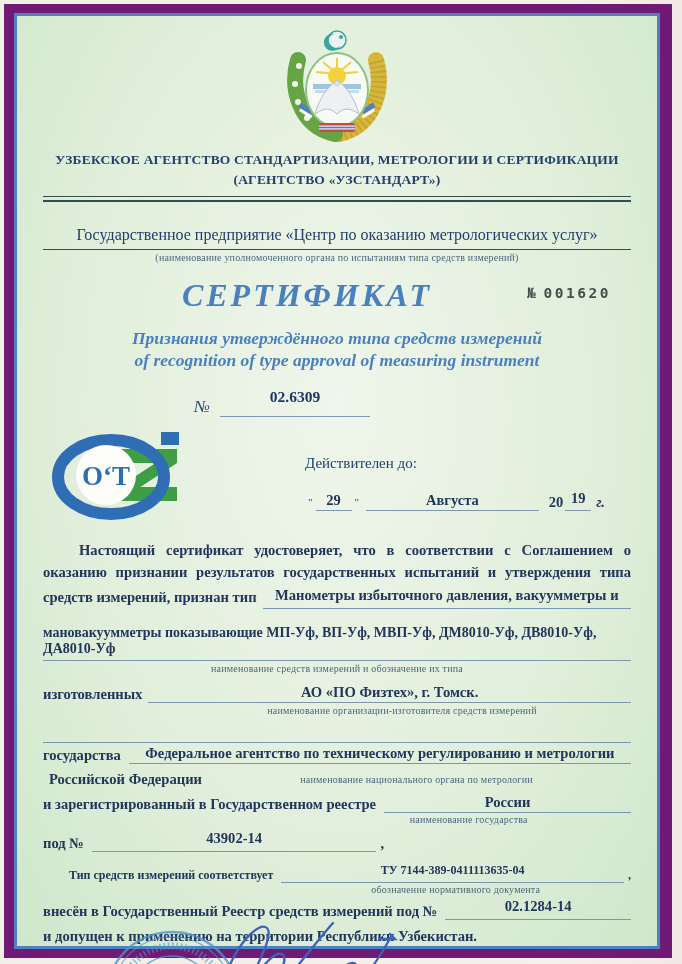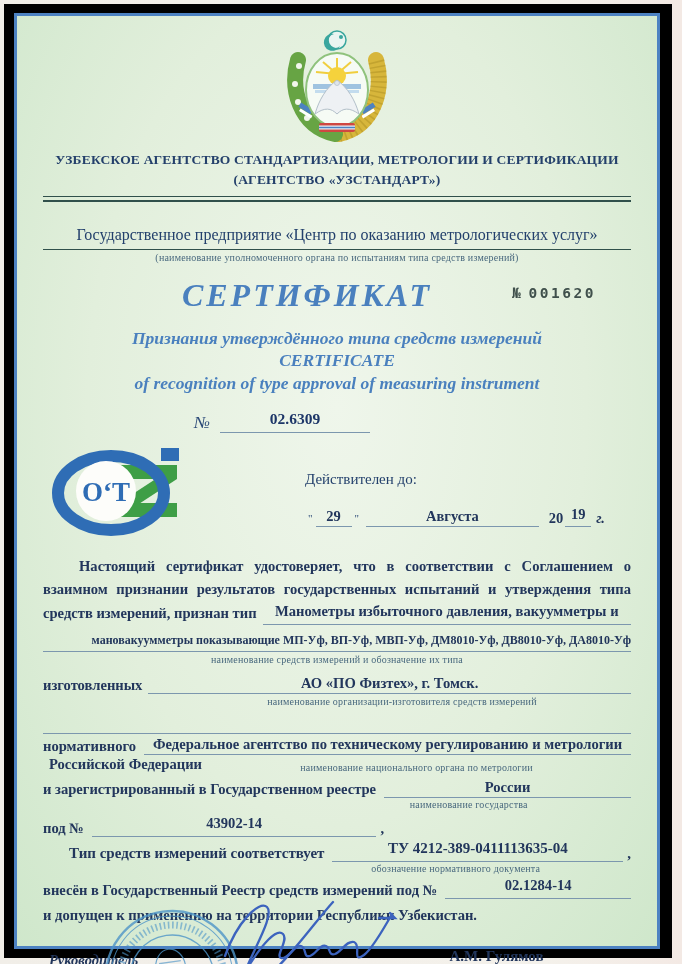--- a/index.html
+++ b/index.html
@@ -3,21 +3,21 @@
 <meta charset="utf-8">
 <style>
   html,body{margin:0;padding:0;}
   body{
     width:682px;height:964px;position:relative;
     background:linear-gradient(90deg,#f1eee8 0%,#f4f1eb 80%,#f3e9e4 100%);
     font-family:"Liberation Serif",serif;
     color:#22365c;
     overflow:hidden;
   }
-  .paper{position:absolute;left:4px;top:4px;right:10px;bottom:6px;background:#000000;}
+  .paper{position:absolute;left:4px;top:4px;right:10px;bottom:6px;background:#701a75;}
   .frame{
     position:absolute;left:10px;top:9px;right:12px;bottom:9px;
     border:3px solid #4d82c2;
     background:radial-gradient(ellipse at 50% 42%,#eff6eb 0%,#e2efdc 55%,#cfe7cb 100%);
   }
   .content{position:absolute;left:0;top:0;right:0;bottom:0;padding:10px 26px 0 26px;}
   .emblem-wrap{text-align:center;margin-top:2px;}
 
   .agency{margin-top:4px;text-align:center;font-weight:bold;font-size:13.5px;line-height:1.45;color:#24406b;letter-spacing:.2px;}
   .rule-double{margin-top:7px;height:3px;border-top:1.5px solid #30504b;border-bottom:2.5px solid #30504b;}
@@ -25,30 +25,30 @@
   .rule-thin{margin-top:5px;border-top:1.6px solid #30504b;}
   .caption{font-size:10px;color:#48687e;text-align:center;letter-spacing:.2px;}
   .cap-top{margin-top:2px;}
 
   .title-row{position:relative;text-align:center;margin-top:2px;height:62px;}
   .big-title{
     font-size:32px;font-weight:bold;font-style:italic;color:#4a80be;
     letter-spacing:3px;line-height:60px;margin-left:-60px;
   }
   .serial{
-    position:absolute;right:35px;top:20px;
+    position:absolute;right:20px;top:20px;
     font-family:"DejaVu Sans Mono",monospace;font-size:14.5px;letter-spacing:2.5px;
     color:#40504c;font-weight:600;
   }
   .serial .nsign{margin-right:8px;letter-spacing:0;}
   .sub{margin-top:1px;text-align:center;font-weight:bold;font-style:italic;color:#4a80be;font-size:17.5px;line-height:1.22;}
 
   .numrow{margin-top:16px;display:flex;justify-content:center;align-items:flex-end;gap:10px;transform:translateX(-55px);}
   .num-label{font-style:italic;font-size:17px;color:#2c4a78;}
-  .num-fill{width:150px;border-bottom:1px solid #7c97ae;text-align:center;font-weight:bold;font-size:15.5px;color:#1d3668;padding-bottom:4px;}
+  .num-fill{width:150px;border-bottom:1px solid #7c97ae;text-align:center;font-weight:bold;font-size:15.5px;color:#1d3668;padding-bottom:10px;}
 
   .logo-row{display:flex;margin-top:8px;}
   .logo-svg{margin-left:6px;flex:0 0 auto;}
   .valid-block{margin-left:auto;width:300px;margin-right:26px;margin-top:30px;}
   .valid-label{font-weight:normal;font-size:15px;color:#23406c;}
   .date-row{display:flex;align-items:flex-end;margin-top:20px;font-size:14.5px;}
   .q{font-size:11px;padding:0 3px;position:relative;top:-3px;color:#2c4a78;}
   .fill{border-bottom:1px solid #7c97ae;text-align:center;}
   .day-fill{width:36px;font-weight:bold;padding-bottom:1px;}
   .month-fill{flex:1;font-weight:bold;padding-bottom:1px;margin:0 4px;}
@@ -56,34 +56,34 @@
   .year-fill{width:26px;font-weight:bold;padding-bottom:1px;}
   .year-fill span{position:relative;top:-2px;}
   .gsuf{margin-left:5px;font-weight:bold;font-style:italic;}
 
   .para{margin-top:12px;font-size:14.6px;font-weight:bold;color:#22365c;line-height:1.55;}
   .jline{text-align:justify;text-align-last:justify;}
   .indent{text-indent:36px;}
   .inline-fill-row{display:flex;align-items:flex-end;}
   .ifr-label{white-space:nowrap;padding-right:6px;}
   .ifr-fill{flex:1;border-bottom:1px solid #7c97ae;text-align:center;font-weight:bold;padding-bottom:1px;}
-  .full-underline{border-bottom:1px solid #7c97ae;text-align:right;font-weight:bold;font-size:12px;padding-bottom:3px;margin-top:8px;}
+  .full-underline{border-bottom:1px solid #7c97ae;text-align:left;font-weight:bold;font-size:14px;padding-bottom:3px;margin-top:16px;}
   .made-row{display:flex;align-items:flex-end;margin-top:10px;font-size:14.6px;font-weight:bold;}
   .made-caption{margin-left:130px;}
 
   .blank-line{border-bottom:1px solid #7c97ae;height:12px;margin-top:14px;}
   .appr-row{display:flex;align-items:flex-end;font-size:14.6px;font-weight:bold;margin-top:2px;}
   .appr-label{white-space:nowrap;padding-right:8px;}
-  .ru-row{display:flex;align-items:flex-end;margin-top:1px;}
+  .ru-row{display:flex;align-items:flex-start;margin-top:7px;}
   .ru-left{font-weight:bold;font-size:14.6px;padding-left:6px;white-space:nowrap;}
   .ru-cap{flex:1;padding-top:3px;}
   .reg-cap{width:45%;margin-left:auto;margin-right:30px;margin-top:1px;}
   .under-row{display:flex;align-items:flex-end;width:58%;margin-top:8px;font-size:14.6px;font-weight:bold;}
   .comma{padding-left:4px;font-weight:bold;}
-  .type-row{display:flex;align-items:flex-end;margin-top:6px;font-size:15px;font-weight:bold;}
+  .type-row{display:flex;align-items:flex-end;margin-top:14px;font-size:12px;font-weight:bold;}
   .type-row .appr-label{padding-left:26px;}
   .raised{position:relative;top:-3px;display:inline-block;}
   .type-cap{width:46%;margin-left:auto;margin-right:40px;margin-top:1px;}
   .allowed{margin-top:8px;font-size:14.6px;font-weight:bold;}
 
   .sig-block{position:relative;margin-top:24px;}
   .sig-row{display:flex;align-items:flex-end;}
   .sig-label{width:112px;padding-left:6px;font-weight:bold;font-style:italic;font-size:14.5px;flex:0 0 auto;}
   .sig-line{width:185px;border-bottom:1px solid #7c97ae;height:14px;flex:0 0 auto;}
   .name-fill{flex:1;margin-left:16px;border-bottom:1px solid #7c97ae;text-align:center;font-weight:bold;font-size:15px;padding-bottom:3px;}
@@ -150,21 +150,20 @@
       <div class="rule-double"></div>
       <div class="org">Государственное предприятие «Центр по оказанию метрологических услуг»</div>
       <div class="rule-thin"></div>
       <div class="caption cap-top">(наименование уполномоченного органа по испытаниям типа средств измерений)</div>
 
       <div class="title-row">
         <span class="big-title">СЕРТИФИКАТ</span>
         <span class="serial"><span class="nsign">№</span><span>001620</span></span>
       </div>
       <div class="sub">Признания утверждённого типа средств измерений</div>
-      <div class="sub">CERTIFICATE</div>
       <div class="sub">of recognition of type approval of measuring instrument</div>
 
       <div class="numrow">
         <span class="num-label">№</span>
         <span class="num-fill">02.6309</span>
       </div>
 
       <div class="logo-row">
         <svg class="logo-svg" width="152" height="102" viewBox="0 0 152 102">
           <g fill="#3e9e46">
@@ -186,57 +185,57 @@
             <span class="fill month-fill">Августа</span>
             <span class="cent">20</span>
             <span class="fill year-fill"><span>19</span></span>
             <span class="gsuf">г.</span>
           </div>
         </div>
       </div>
 
       <div class="para">
         <div class="jline indent">Настоящий сертификат удостоверяет, что в соответствии с Соглашением о</div>
-        <div class="jline">взаимном признании результатов государственных испытаний и утверждения типа</div>
+        <div class="jline">оказанию признании результатов государственных испытаний и утверждения типа</div>
         <div class="inline-fill-row">
           <span class="ifr-label">средств измерений, признан тип</span>
           <span class="ifr-fill">Манометры избыточного давления, вакуумметры и</span>
         </div>
       </div>
       <div class="full-underline">мановакуумметры показывающие МП-Уф, ВП-Уф, МВП-Уф, ДМ8010-Уф, ДВ8010-Уф, ДА8010-Уф</div>
       <div class="caption cap-top">наименование средств измерений и обозначение их типа</div>
 
       <div class="made-row">
         <span class="ifr-label">изготовленных</span>
         <span class="ifr-fill">АО «ПО Физтех», г. Томск.</span>
       </div>
       <div class="caption cap-top made-caption">наименование организации-изготовителя средств измерений</div>
 
       <div class="blank-line"></div>
       <div class="appr-row">
-        <span class="appr-label">нормативного</span>
+        <span class="appr-label">государства</span>
         <span class="ifr-fill">Федеральное агентство по техническому регулированию и метрологии</span>
       </div>
       <div class="ru-row">
         <span class="ru-left">Российской Федерации</span>
         <span class="caption ru-cap">наименование национального органа по метрологии</span>
       </div>
       <div class="appr-row" style="margin-top:6px;">
         <span class="appr-label">и зарегистрированный в Государственном реестре</span>
         <span class="ifr-fill">России</span>
       </div>
       <div class="caption reg-cap">наименование государства</div>
       <div class="under-row">
         <span class="appr-label">под №</span>
         <span class="ifr-fill"><span class="raised">43902-14</span></span>
         <span class="comma">,</span>
       </div>
       <div class="type-row">
         <span class="appr-label">Тип средств измерений соответствует</span>
-        <span class="ifr-fill"><span class="raised">ТУ 4212-389-0411113635-04</span></span>
+        <span class="ifr-fill"><span class="raised">ТУ 7144-389-0411113635-04</span></span>
         <span class="comma">,</span>
       </div>
       <div class="caption type-cap">обозначение нормативного документа</div>
       <div class="appr-row" style="margin-top:6px;">
         <span class="appr-label">внесён в Государственный Реестр средств измерений под №</span>
         <span class="ifr-fill"><span class="raised">02.1284-14</span></span>
       </div>
       <div class="allowed">и допущен к применению на территории Республики Узбекистан.</div>
 
       <div class="sig-block">

